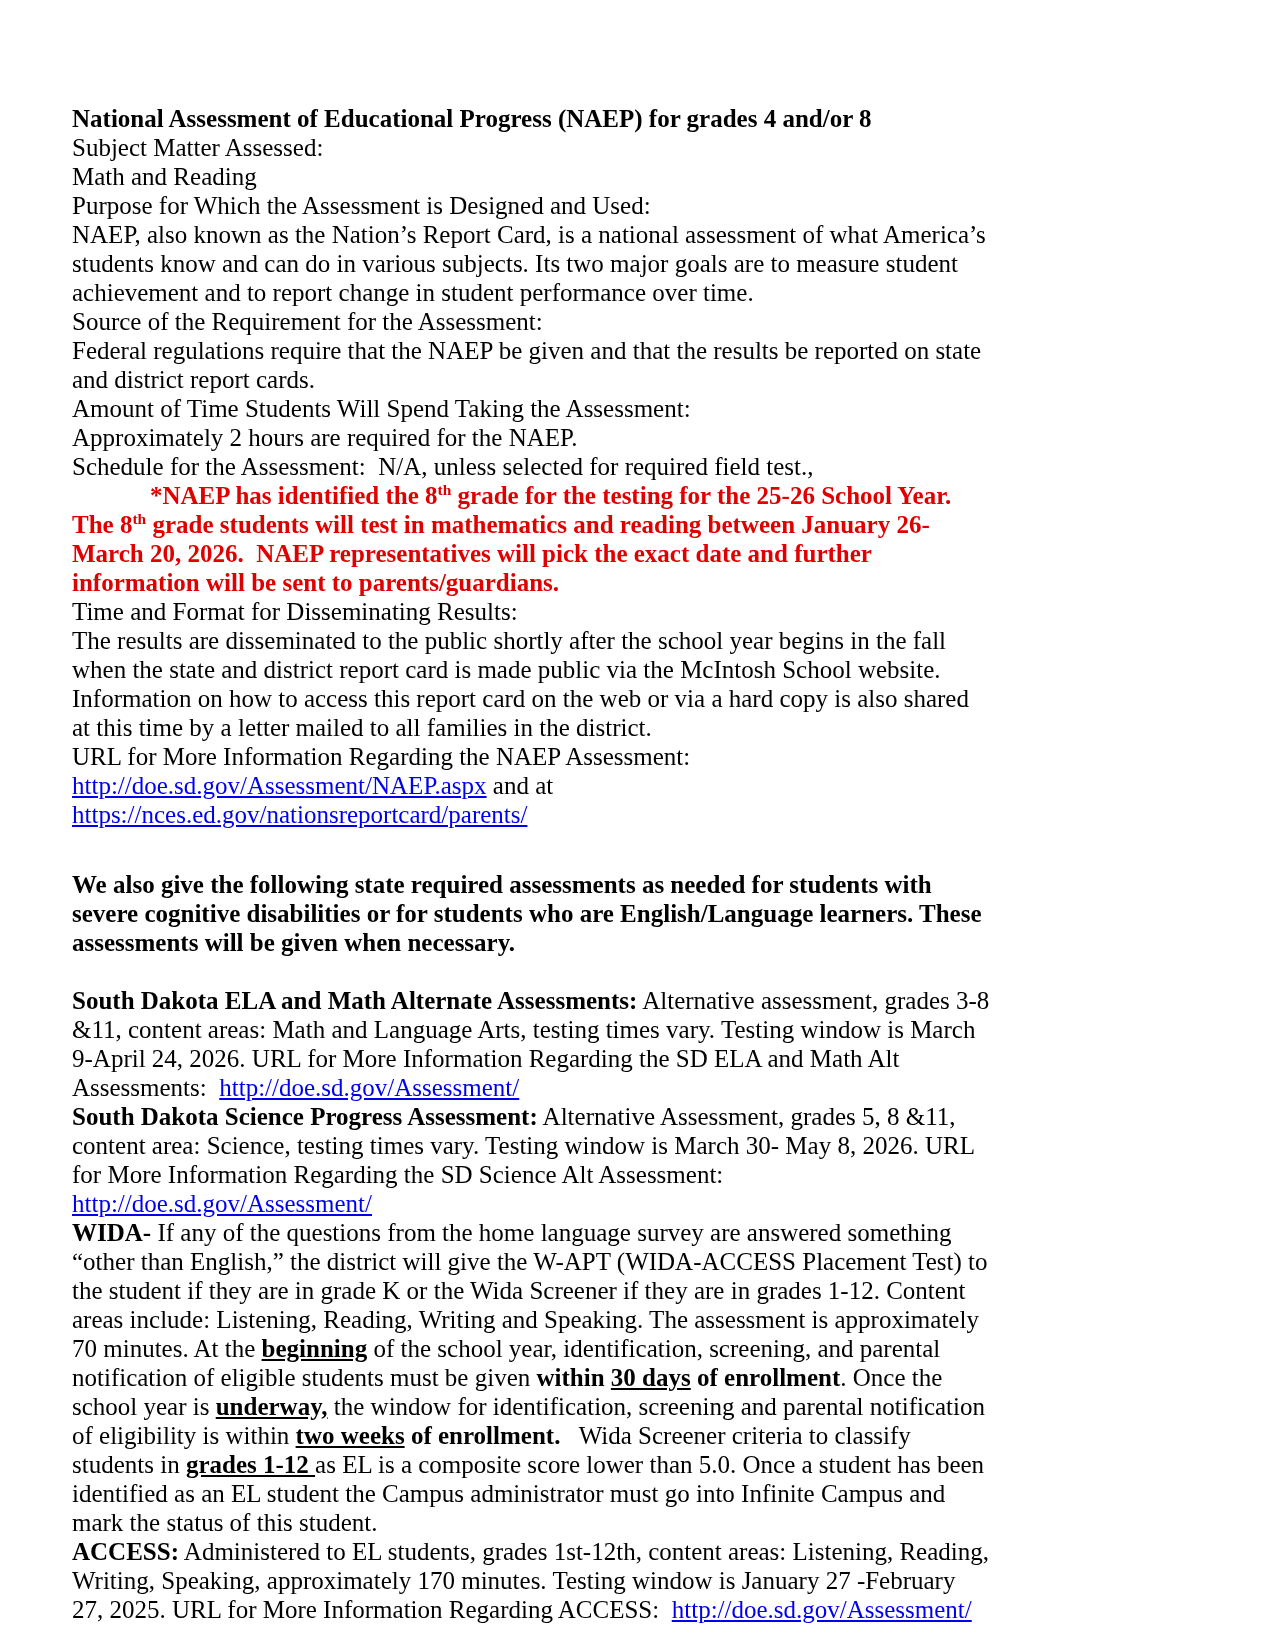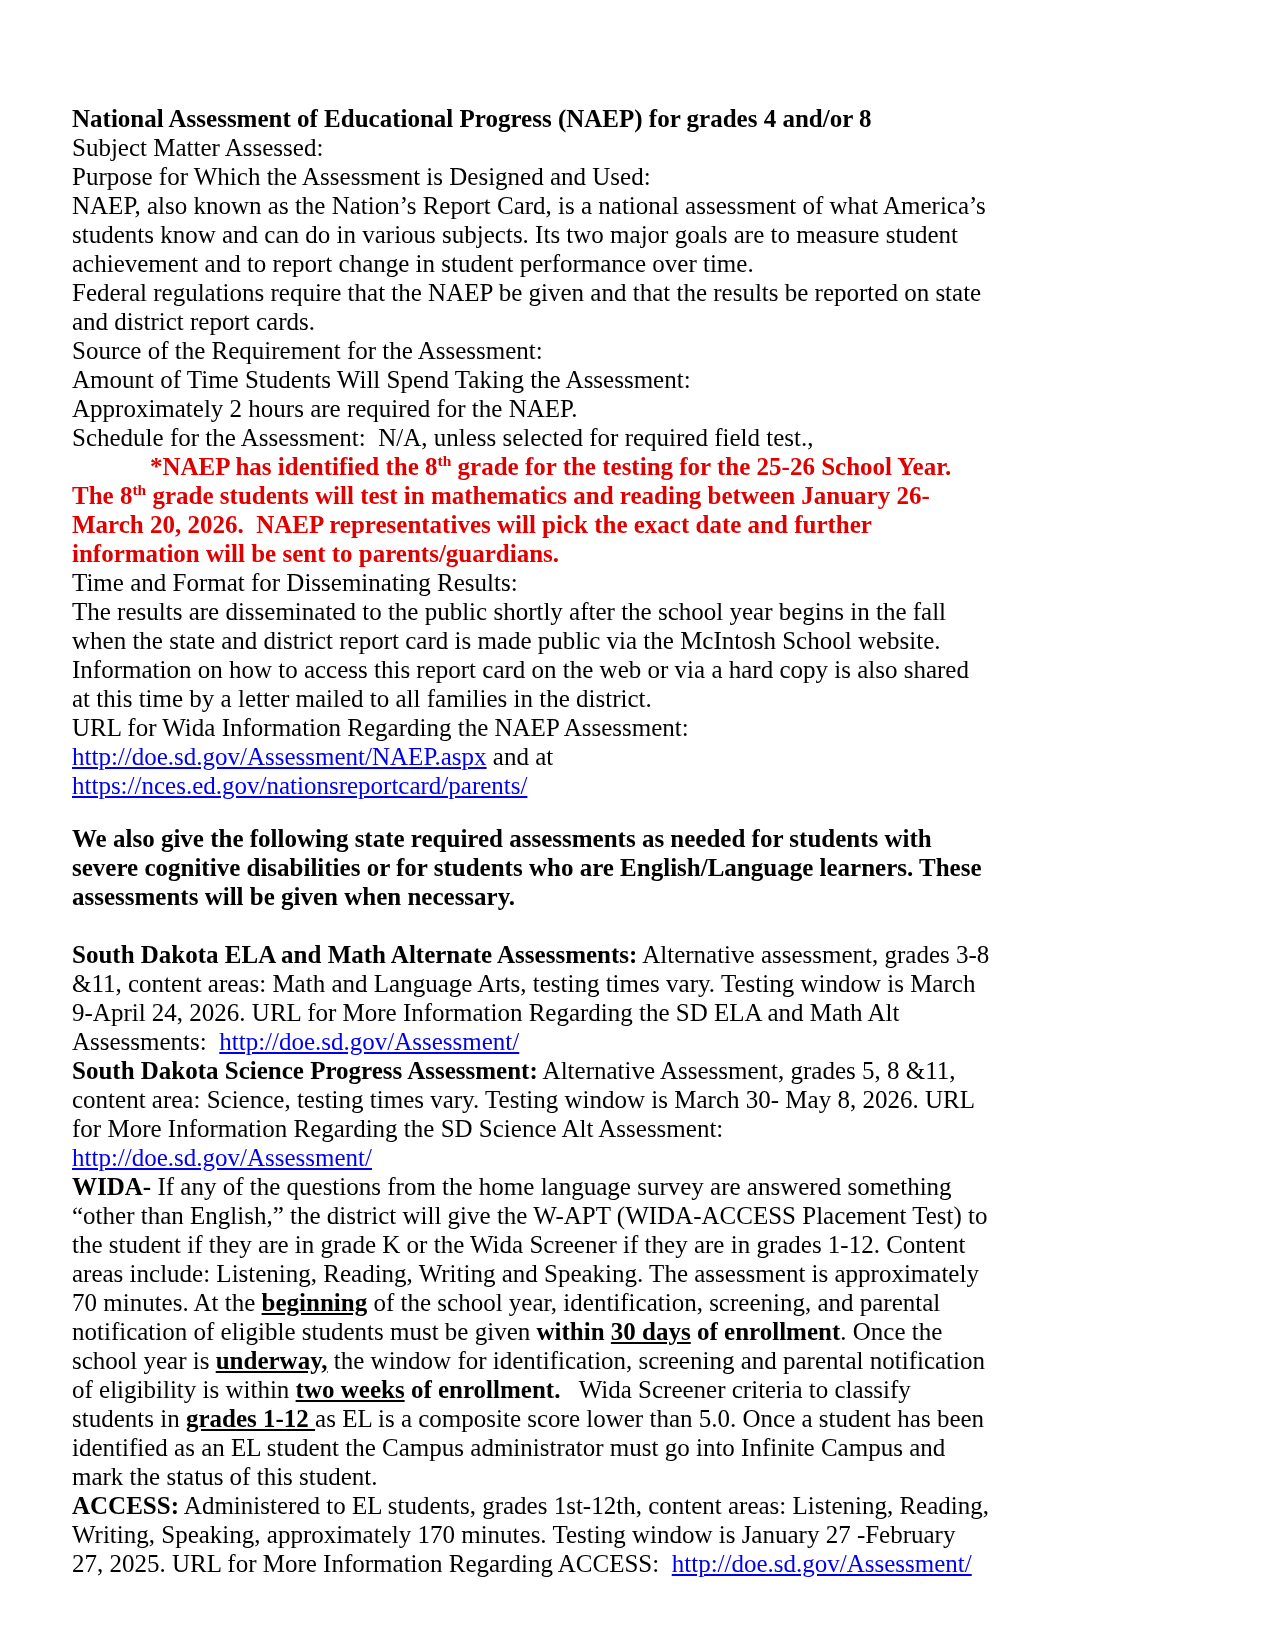--- a/index.html
+++ b/index.html
@@ -43,31 +43,32 @@
     vertical-align: super;
   }
 </style>
 </head>
 <body>
 
 <div class="doc">
   <div>
       <p class="para indent-0"><span class="b">National Assessment of Educational Progress (NAEP) for grades 4 and/or 8</span></p>
       <p class="para indent-1"><span>Subject Matter Assessed:</span></p>
+      <p class="para indent-2"><span>Math and Reading</span></p>
       <p class="para indent-1"><span>Purpose for Which the Assessment is Designed and Used:</span></p>
       <p class="para indent-2"><span>NAEP, also known as the Nation’s Report Card, is a national assessment of what America’s students know and can do in various subjects. Its two major goals are to measure student achievement and to report change in student performance over time.</span></p>
+      <p class="para indent-1"><span>Source of the Requirement for the Assessment:</span></p>
       <p class="para indent-2"><span>Federal regulations require that the NAEP be given and that the results be reported on state and district report cards.</span></p>
-      <p class="para indent-1"><span>Source of the Requirement for the Assessment:</span></p>
       <p class="para indent-1"><span>Amount of Time Students Will Spend Taking the Assessment:</span></p>
       <p class="para indent-2"><span>Approximately 2 hours are required for the NAEP.</span></p>
       <p class="para indent-1"><span>Schedule for the Assessment:  N/A, unless selected for required field test.,</span></p>
       <p class="para indent-1 hang"><span class="b red">*NAEP has identified the 8</span><span class="b red"><sup>th</sup></span><span class="b red"> grade for the testing for the 25-26 School Year.  The 8</span><span class="b red"><sup>th</sup></span><span class="b red"> grade students will test in mathematics and reading between January 26-March 20, 2026.  NAEP representatives will pick the exact date and further information will be sent to parents/guardians.</span></p>
       <p class="para indent-1"><span>Time and Format for Disseminating Results:</span></p>
       <p class="para indent-2"><span>The results are disseminated to the public shortly after the school year begins in the fall when the state and district report card is made public via the McIntosh School website. Information on how to access this report card on the web or via a hard copy is also shared at this time by a letter mailed to all families in the district.</span></p>
-      <p class="para indent-1"><span>URL for Wida Information Regarding the NAEP Assessment:</span></p>
+      <p class="para indent-1"><span>URL for More Information Regarding the NAEP Assessment:</span></p>
       <p class="para indent-2"><a class="hyperlink" href="#">http://doe.sd.gov/Assessment/NAEP.aspx</a><span> and at </span><a class="hyperlink" href="#">https://nces.ed.gov/nationsreportcard/parents/</a></p>
-      <p class="para indent-0" style="margin-top: 24px;"><span class="b">We also give the following state required assessments as needed for students with severe cognitive disabilities or for students who are English/Language learners. These assessments will be given when necessary.</span></p>
+      <p class="para indent-0" style="margin-top: 41px;"><span class="b">We also give the following state required assessments as needed for students with severe cognitive disabilities or for students who are English/Language learners. These assessments will be given when necessary.</span></p>
       <p class="para indent-0" style="margin-top: 29px;"><span class="b">South Dakota ELA and Math Alternate Assessments:</span><span> Alternative assessment, grades 3-8 &amp;11, content areas: Math and Language Arts, testing times vary. Testing window is March 9-April 24, 2026. URL for More Information Regarding the SD ELA and Math Alt Assessments:  </span><a class="hyperlink" href="#">http://doe.sd.gov/Assessment/</a></p>
       <p class="para indent-0"><span class="b">South Dakota Science Progress Assessment:</span><span> Alternative Assessment, grades 5, 8 &amp;11, content area: Science, testing times vary. Testing window is March 30- May 8, 2026. URL for More Information Regarding the SD Science Alt Assessment:  </span><a class="hyperlink" href="#">http://doe.sd.gov/Assessment/</a></p>
       <p class="para indent-0"><span class="b">WIDA-</span><span> If any of the questions from the home language survey are answered something “other than English,” the district will give the W-APT (WIDA-ACCESS Placement Test) to the student if they are in grade K or the Wida Screener if they are in grades 1-12. Content areas include: Listening, Reading, Writing and Speaking. The assessment is approximately 70 minutes. At the </span><span class="b u">beginning</span><span> of the school year, identification, screening, and parental notification of eligible students must be given </span><span class="b">within </span><span class="b u">30 days</span><span class="b"> of enrollment</span><span>. Once the school year is </span><span class="b u">underway,</span><span> the window for identification, screening and parental notification of eligibility is within </span><span class="b u">two weeks</span><span class="b"> of enrollment.</span><span>   Wida Screener criteria to classify students in </span><span class="b u">grades 1-12 </span><span>as EL is a composite score lower than 5.0. Once a student has been identified as an EL student the Campus administrator must go into Infinite Campus and mark the status of this student.</span></p>
       <p class="para indent-0"><span class="b">ACCESS:</span><span> Administered to EL students, grades 1st-12th, content areas: Listening, Reading, Writing, Speaking, approximately 170 minutes. Testing window is January 27 -February 27, 2025. URL for More Information Regarding ACCESS:  </span><a class="hyperlink" href="#">http://doe.sd.gov/Assessment/</a></p>
     </div>
 </div>
 
 </body></html>

